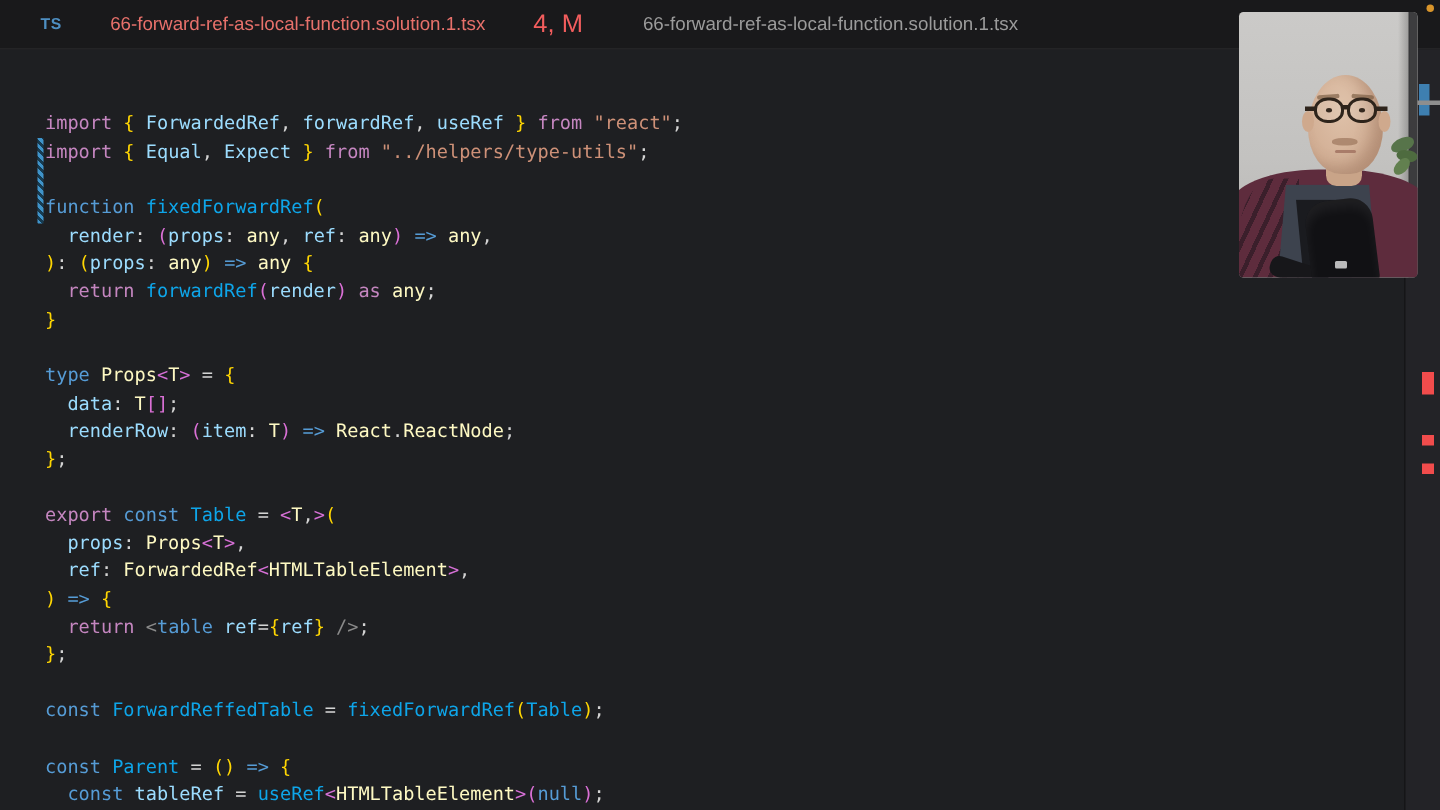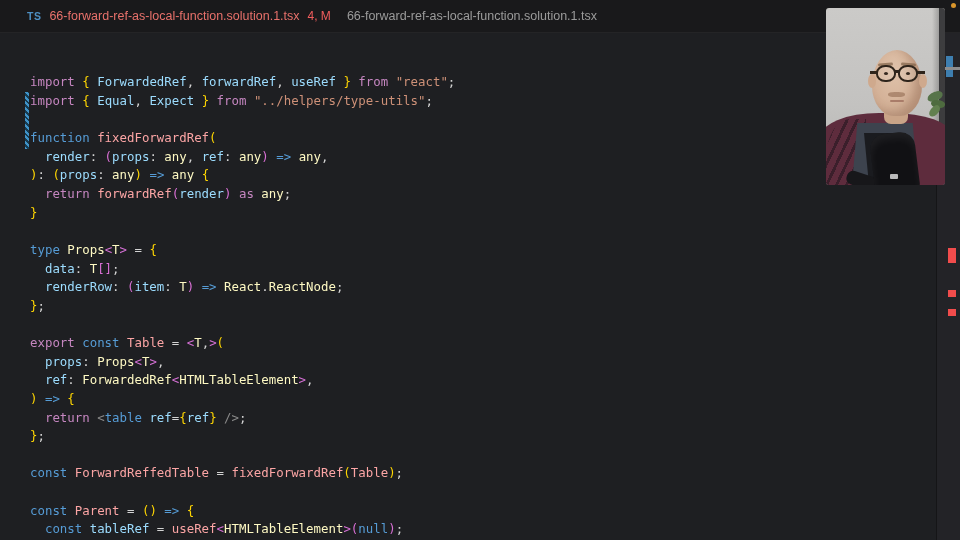--- a/index.html
+++ b/index.html
@@ -6,39 +6,39 @@
   body{
     width:960px;height:540px;overflow:hidden;position:relative;
     background:#1e1f22;font-family:"Liberation Sans",sans-serif;
     -webkit-font-smoothing:antialiased;
   }
   
   .topbar{
     position:absolute;top:0;left:0;right:0;height:33px;
     background:#19191b;border-bottom:1px solid rgba(255,255,255,0.05);
     display:flex;align-items:center;padding-left:27px;box-sizing:border-box;
-    white-space:nowrap;z-index:3;
+    white-space:nowrap;z-index:3;gap:24px;
   }
   .ts-icon{color:#4e8fc2;font-weight:bold;font-size:10.5px;letter-spacing:.5px;}
   .tab-filename{color:#e8716b;font-size:12.5px;margin-left:8px;}
-  .tab-deco{color:#f25d5d;font-size:12px;margin-left:8px;}
+  .tab-deco{color:#f25d5d;font-size:17px;margin-left:8px;}
   .window-title{color:#9b9b9b;font-size:12.5px;margin-left:16px;}
   
   .code{
     position:absolute;top:33px;left:0;right:23px;bottom:0;
     font-family:"DejaVu Sans Mono","Liberation Mono",monospace;
     font-size:12.4px;line-height:18.64px;white-space:pre;
     padding:3px 0 0 30px;color:#d4d4d4;background:#1e1f22;z-index:1;
     overflow:hidden;
   }
   .code-line{height:18.64px;}
   .tok-kw{color:#569cd6}
   .tok-ctrl{color:#c586c0}
   .tok-var{color:#9cdcfe}
-  .tok-fn{color:#fca5a5}
+  .tok-fn{color:#0ea5e9}
   .tok-type{color:#fef9c3}
   .tok-str{color:#ce9178}
   .tok-b1{color:#ffd602}
   .tok-b2{color:#da70d6}
   .tok-ang{color:#d670d6}
   .tok-p{color:#d4d4d4}
   .tok-jsxp{color:#8a8a8a}
   .tok-jsxt{color:#569cd6}
   
   .gutter-modified{

